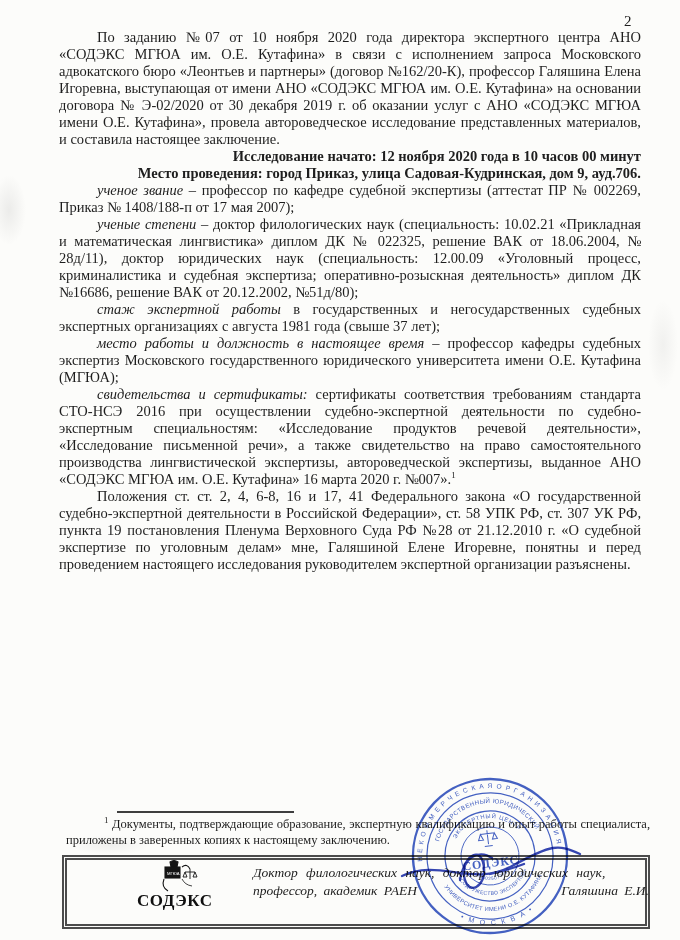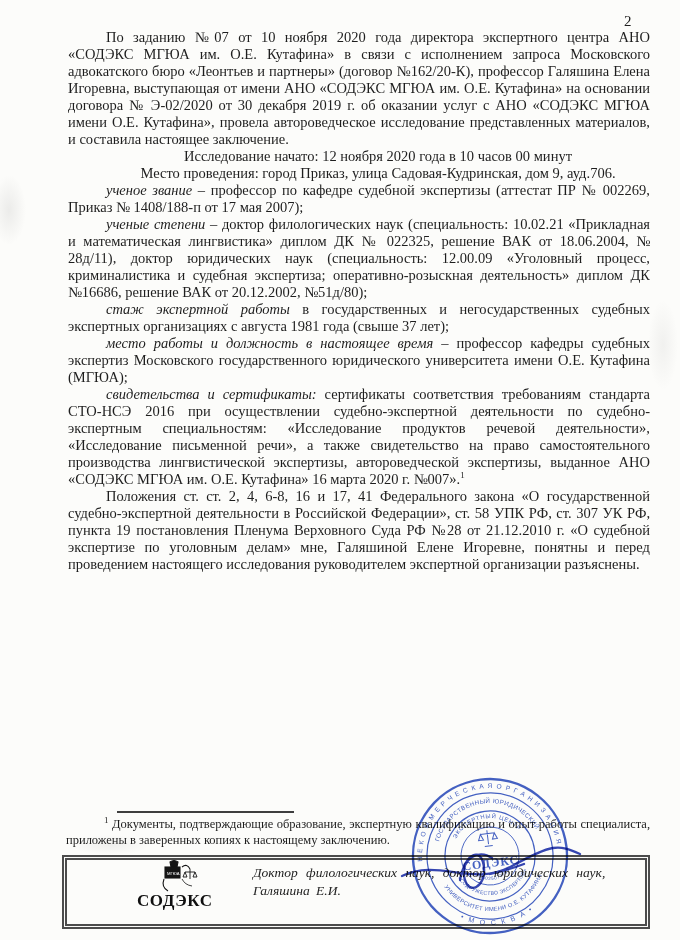--- a/index.html
+++ b/index.html
@@ -1,23 +1,23 @@
 <!DOCTYPE html>
 <html lang="ru"><head>
 <meta charset="utf-8">
 <style>
   html,body{margin:0;padding:0;background:#e8e8e8;}
   .page{
     position:relative;width:680px;height:940px;background:#fcfcfa;
     font-family:"Liberation Serif",serif;color:#1e1e1e;overflow:hidden;
   }
   .pagenum{position:absolute;top:13px;left:624px;font-size:15px;}
-  .body-text{position:absolute;left:68px;top:29px;width:582px;font-size:14.5px;line-height:17px;}
+  .body-text{position:absolute;left:59px;top:29px;width:582px;font-size:14.5px;line-height:17px;}
   .body-text p{margin:0;text-align:justify;text-indent:38px;}
-  .body-text p.plain{text-align:center;}
+  .body-text p.plain{text-align:right;font-weight:bold;}
   .gap{margin-top:17px;}
   .lead{font-style:italic;}
   .heading{font-weight:bold;}
   sup{font-size:9px;line-height:0;}
   .fn-rule{position:absolute;left:117px;top:811px;width:177px;border-top:2px solid #3e3e3e;}
   .footnote{position:absolute;left:66px;top:817px;width:584px;font-size:12.5px;line-height:15.5px;text-align:justify;text-indent:38px;margin:0;}
   .footer-box{position:absolute;left:62px;top:855px;width:588px;height:74px;border:5px double #4c4c4c;box-sizing:border-box;}
   .logo{position:absolute;left:64px;top:-1px;width:120px;}
   .logo-text{position:absolute;left:70px;top:31px;font-weight:bold;font-size:17px;letter-spacing:.5px;color:#101010;}
   .sig{position:absolute;left:186px;top:4px;width:396px;font-style:italic;font-size:13.5px;line-height:18px;color:#222;}
@@ -66,20 +66,21 @@
         <path d="M28,10 v10 M23,13 h10 M23,13 l-2,5 h4 z M33,13 l-2,5 h4 z" stroke-width="0.9"></path>
         <path d="M2,20 q-3,8 4,12"></path>
         <path d="M20,20 q3,6 10,7" stroke-width="0.8"></path>
       </g>
       <text x="5" y="16" font-size="4.2" fill="#ffffff" font-family="Liberation Sans, sans-serif">МГЮА</text>
     </svg>
     <div class="logo-text">СОДЭКС</div>
     <div class="sig">
       <div class="l1">Доктор филологических наук, доктор юридических наук,</div>
       <div class="l2">
+        <span>профессор, академик РАЕН</span>
         <span>Галяшина Е.И.</span>
       </div>
     </div>
   </div>
 
   <svg class="stamp" viewBox="0 0 172 172">
     <defs>
       <path id="arcOT" d="M 18,86 A 68,68 0 0 1 154,86"></path>
       <path id="arcOB" d="M 17,86 A 69,69 0 0 0 155,86"></path>
       <path id="arcMT" d="M 33,86 A 53,53 0 0 1 139,86"></path>

